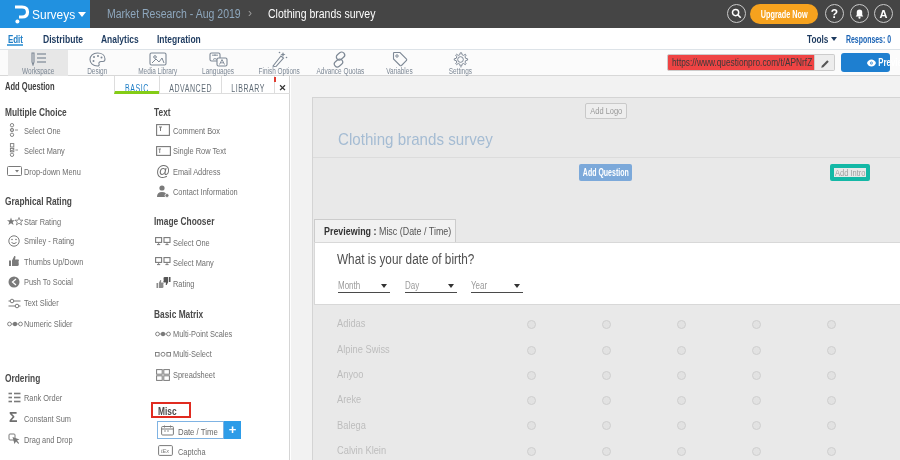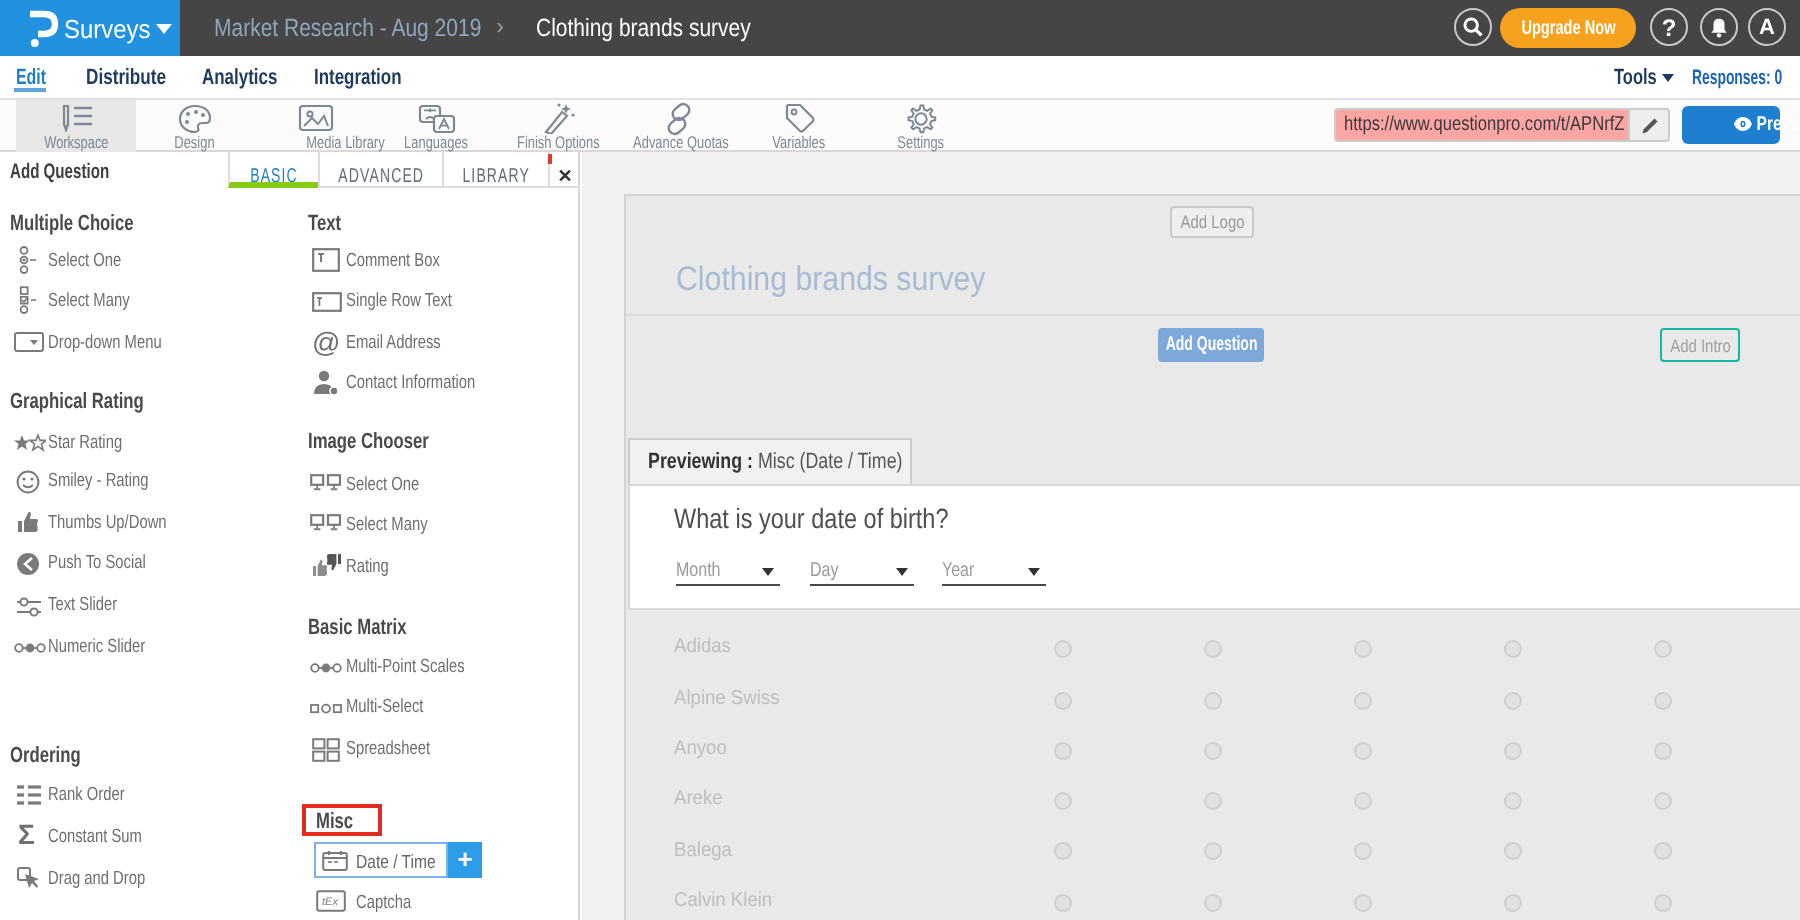--- a/index.html
+++ b/index.html
@@ -30,21 +30,21 @@
   #edit-line { left:7px; top:44px; width:16px; height:2px; background:#59a7dd; }
   #tools { left:807px; top:33px; font-size:11px; font-weight:bold; color:#1d3a5f; --s:0.75; }
   #tools-caret { left:831px; top:37px; width:0; height:0; border-left:3.5px solid transparent; border-right:3.5px solid transparent; border-top:4.5px solid #1d3a5f; }
   #responses { left:846px; top:33px; font-size:10.5px; font-weight:bold; color:#1a63b5; --s:0.66; }
 
   
   #toolbar { left:0; top:50px; width:900px; height:26px; background:#fbfbfb; border-bottom:1px solid #d8d8d8; }
   #ws-sel { left:8px; top:50px; width:60px; height:26px; background:#e7e7e7; }
   .tbl { top:66px; font-size:8.5px; color:#7d8895; width:70px; display:flex; justify-content:center; }
   .tbl .cx { --s:0.76; }
-  #urlbox { left:667px; top:54px; width:148px; height:17px; background:#fca5a5; border:1px solid #ccc; border-radius:2px 0 0 2px; font-size:10px; color:#3a3a3a; line-height:15px; padding-left:4px; overflow:hidden; --s:0.83; }
+  #urlbox { left:667px; top:54px; width:148px; height:17px; background:#ef4444; border:1px solid #ccc; border-radius:2px 0 0 2px; font-size:10px; color:#3a3a3a; line-height:15px; padding-left:4px; overflow:hidden; --s:0.83; }
   #urlbox .tx { line-height:15px; }
   #pencilbox { left:815px; top:54px; width:20px; height:17px; background:#ededed; border:1px solid #ccc; border-left:none; border-radius:0 2px 2px 0; text-align:center; }
   #previewbtn { left:841px; top:53px; width:49px; height:19px; background:#1e7fd0; border-radius:3px; color:#fff; font-size:10px; font-weight:bold; display:flex; align-items:center; justify-content:center;padding-left:43px; }
   #previewbtn .cx { --s:0.78; }
 
   
   #lpanel { left:0; top:76px; width:290px; height:384px; background:#fff; border-right:1px solid #d5d5d5; }
   #lp-head { left:5px; top:80px; font-size:10.5px; font-weight:bold; color:#3f3f3f; --s:0.72; }
   .ltab { top:76px; height:18px; border-left:1px solid #ddd; border-bottom:1px solid #ddd; font-size:10px; color:#5f6b76; text-align:center; line-height:25px; overflow:hidden; }
   .ltab .cx { --s:0.70; letter-spacing:0.8px; }
@@ -60,21 +60,21 @@
 
   
   #mainbg { left:291px; top:76px; width:609px; height:384px; background:#f2f2f2; }
   #spanel { left:312px; top:97px; width:588px; height:363px; background:#e9e9e9; border:1px solid #d4d4d4; border-right:none; border-bottom:none; }
   #addlogo { left:585px; top:103px; width:42px; height:16px; border:1px solid #c9c9c9; border-radius:2px; background:#eee; color:#999; font-size:9px; display:flex; align-items:center; justify-content:center; }
   #addlogo .cx { --s:0.83; }
   #stitle { left:338px; top:130px; font-size:17px; color:#a5bcd3; --s:0.89; }
   #titleline { left:313px; top:157px; width:587px; height:1px; background:#dcdcdc; }
   #addq { left:579px; top:164px; width:53px; height:17px; background:#7ca9da; border-radius:2px; color:#fff; font-size:10px; font-weight:bold; display:flex; align-items:center; justify-content:center; }
   #addq .cx { --s:0.70; }
-  #addintro { left:830px; top:164px; width:40px; height:17px; border:1px solid #14b8a6; border-radius:2px; color:#a0a0a0; font-size:9px; display:flex; align-items:center; justify-content:center; }
+  #addintro { left:830px; top:164px; width:40px; height:17px; border:4px solid #14b8a6; border-radius:2px; color:#a0a0a0; font-size:9px; display:flex; align-items:center; justify-content:center; }
   #addintro .cx { --s:0.83; }
 
   #ptab { left:314px; top:219px; width:142px; height:24px; background:#f1f1f1; border:1px solid #ccc; border-bottom:none; font-size:11px; color:#555; line-height:22px; padding-left:9px; --s:0.81; }
   #pcard { left:314px; top:242px; width:586px; height:63px; background:#fff; border:1px solid #d8d8d8; border-right:none; }
   #qtext { left:337px; top:251px; font-size:14px; color:#4f4f4f; --s:0.84; }
   .dd { top:279px; width:52px; height:14px; border-bottom:1px solid #4a4a4a; font-size:10px; color:#9a9a9a; }
   .dd .tx { --s:0.8; line-height:14px; }
   .dd .car { position:absolute; right:3px; top:5px; width:0; height:0; border-left:3.5px solid transparent; border-right:3.5px solid transparent; border-top:4.5px solid #333; }
 
   .mrow { font-size:10px; color:#bdbdbd; left:337px; --s:0.93; }
@@ -123,21 +123,21 @@
 <div class="abs tx" id="responses">Responses: 0</div>
 
 <div class="abs" id="toolbar"></div>
 <div class="abs" id="ws-sel"></div>
 <div class="abs tbl" style="left:3px;align-items:flex-end;">
     <span class="cx">Workspace</span>
   </div>
 <div class="abs tbl" style="left:62px;text-align:center;">
     <span class="cx">Design</span>
   </div>
-<div class="abs tbl" style="left:138px;">
+<div class="abs tbl" style="left:123px;">
     <span class="cx">Media Library</span>
   </div>
 <div class="abs tbl" style="left:183px;">
     <span class="cx">Languages</span>
   </div>
 <div class="abs tbl" style="left:244px;">
     <span class="cx">Finish Options</span>
   </div>
 <div class="abs tbl" style="left:305px;">
     <span class="cx">Advance Quotas</span>

